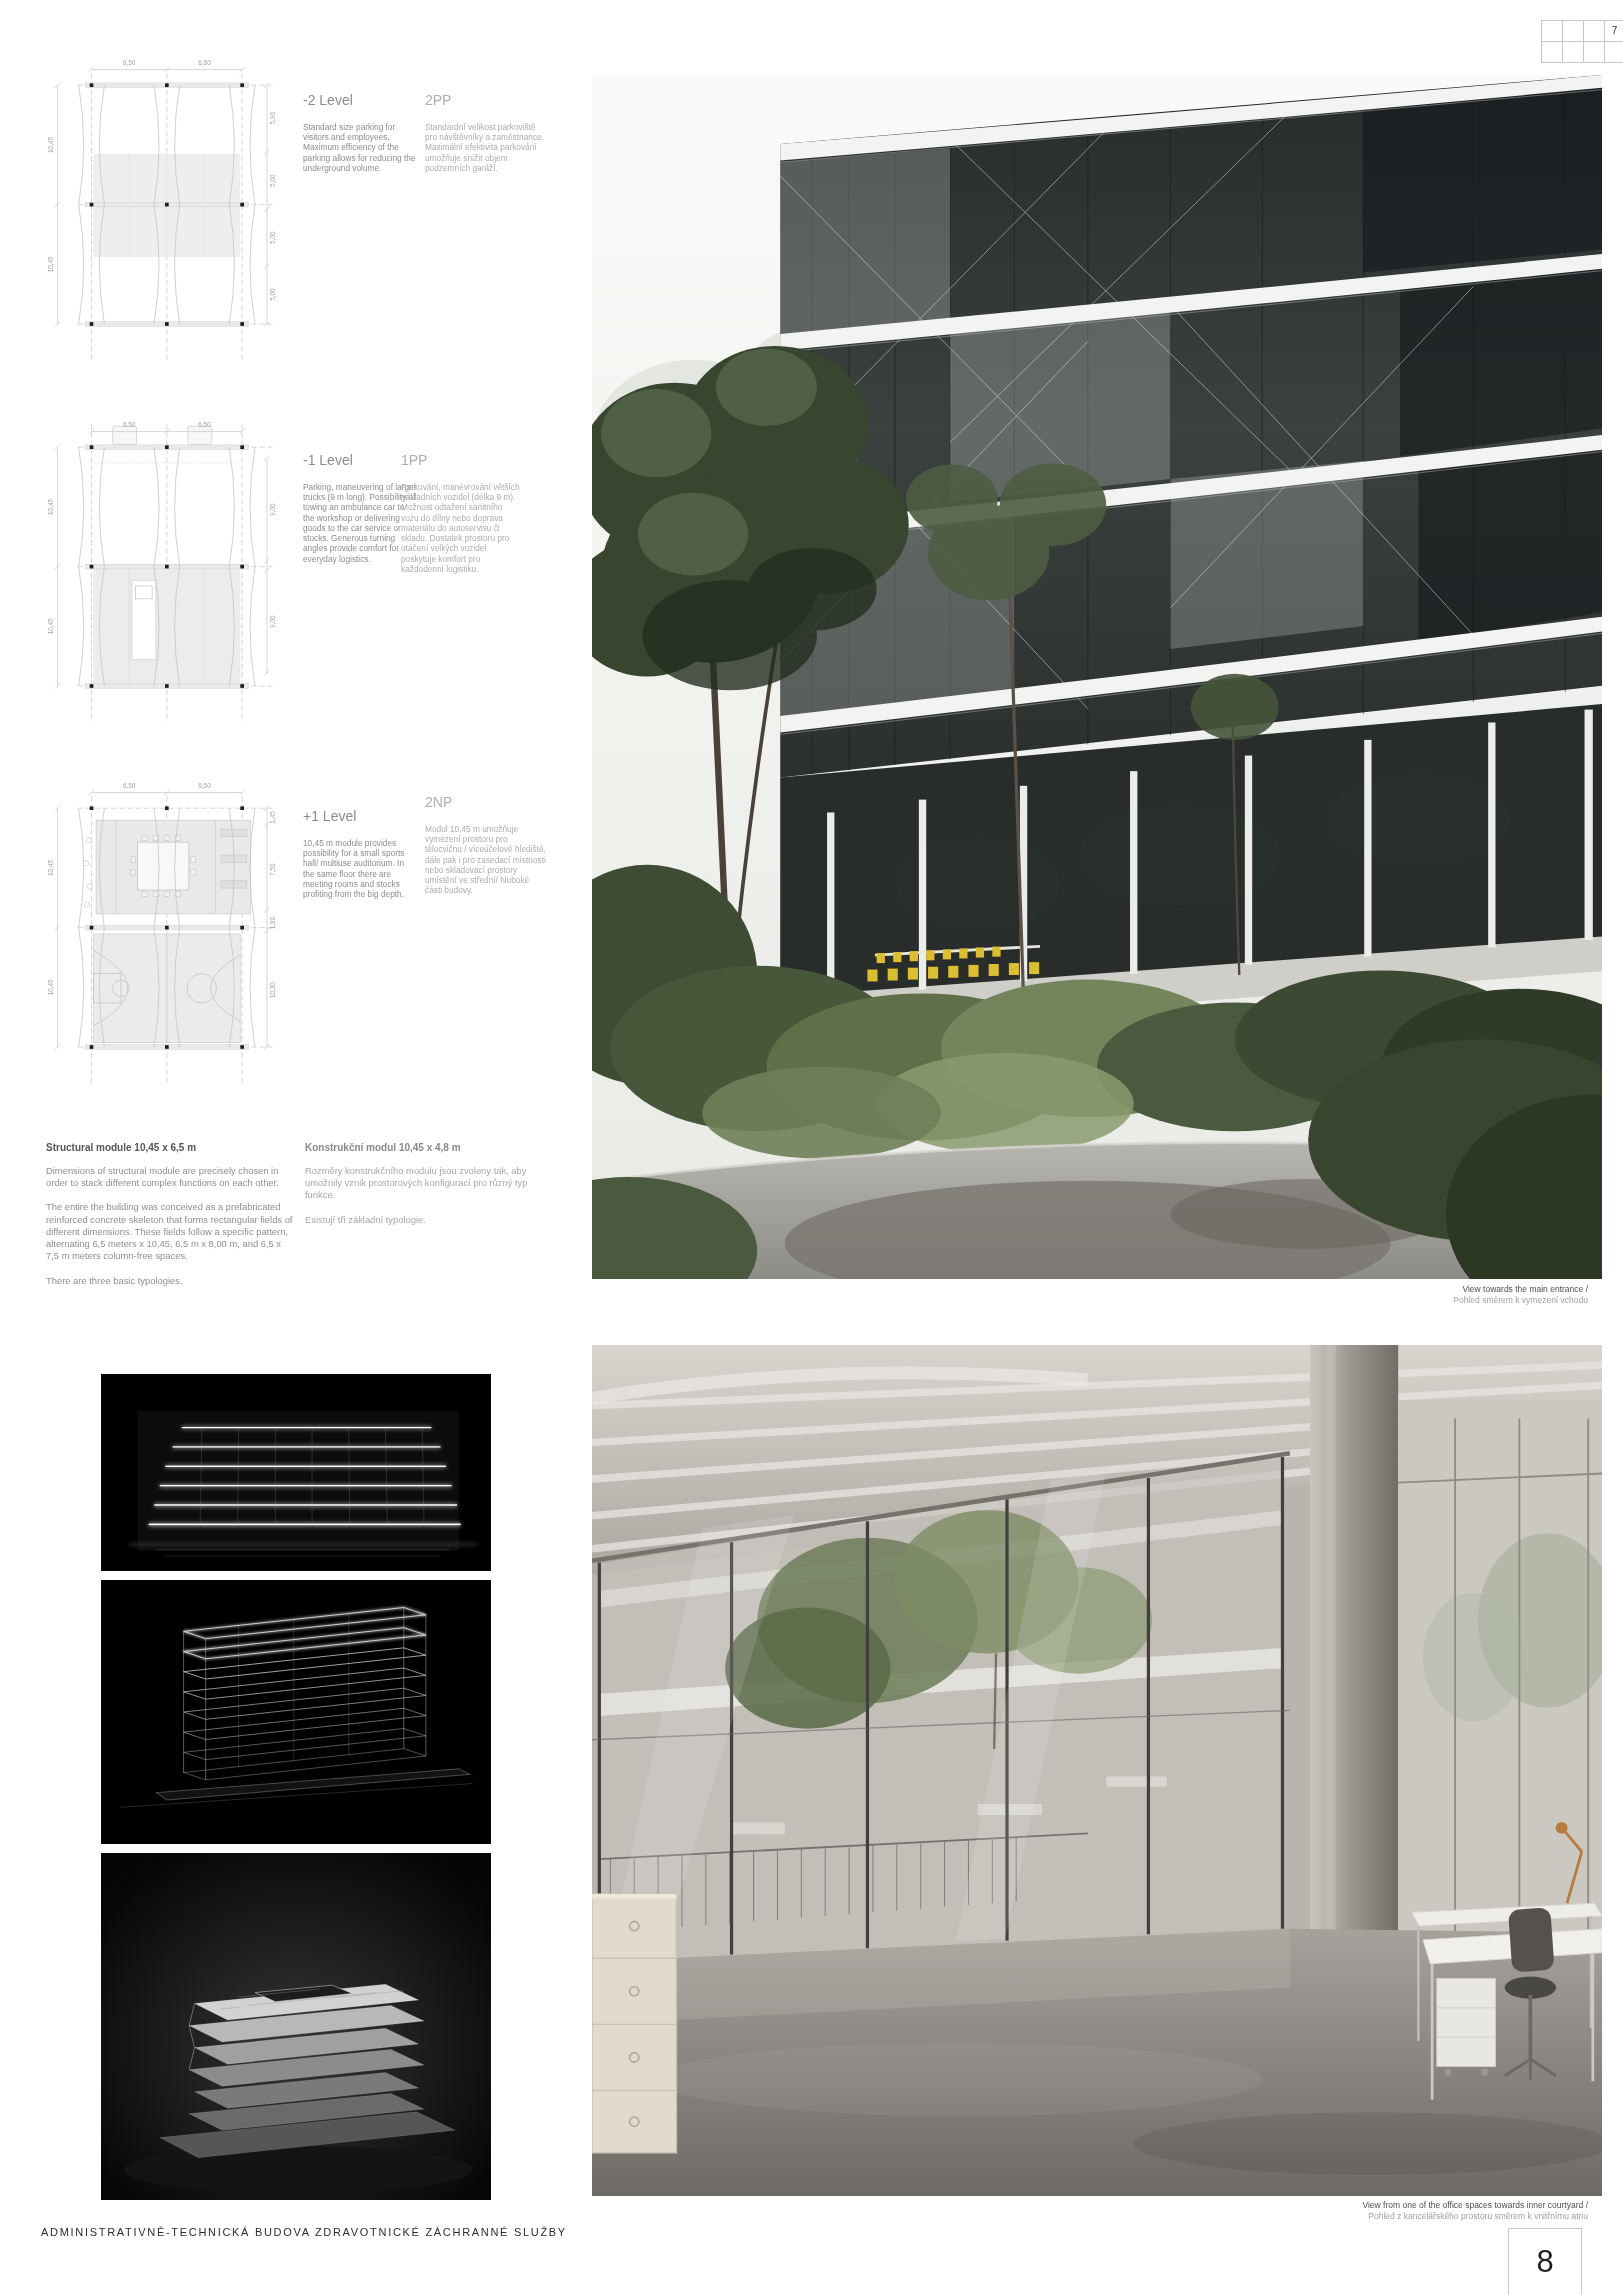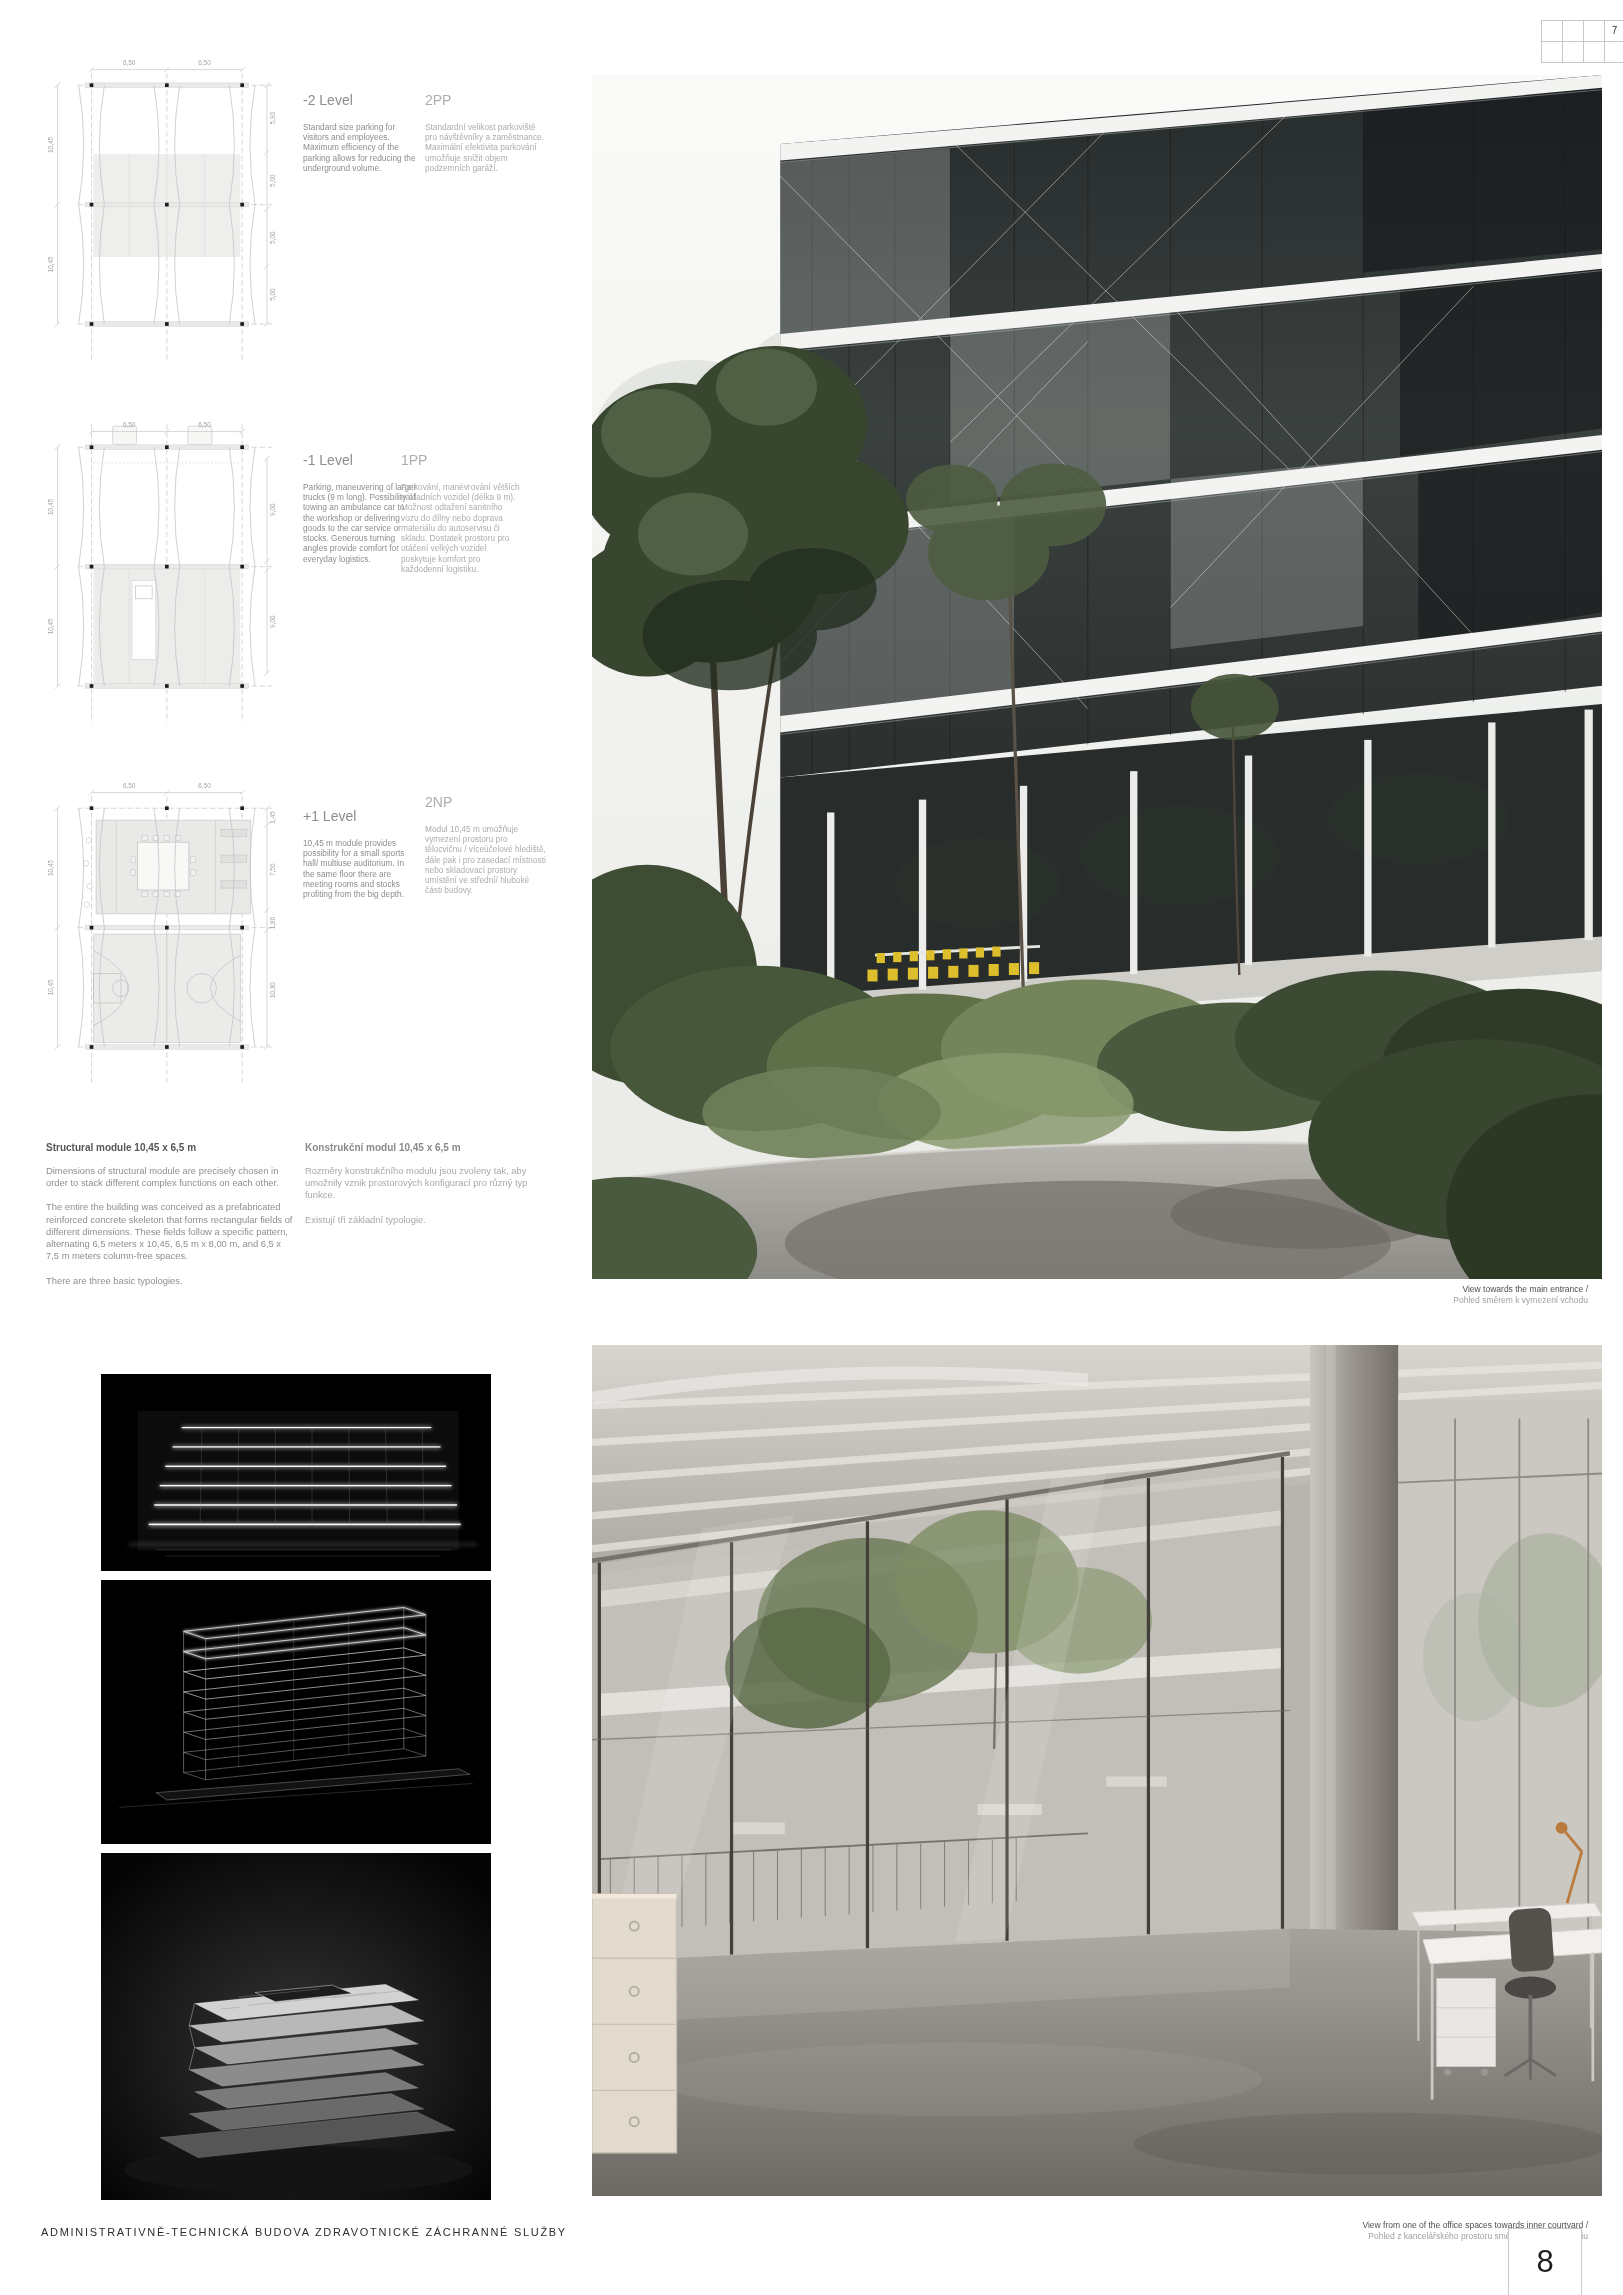--- a/index.html
+++ b/index.html
@@ -39,21 +39,21 @@
   .render{position:absolute;overflow:hidden;background:#000;}
   .render svg{width:100%;height:100%;display:block;}
   #ext{left:592px;top:75px;width:1010px;height:1204px;background:#eceae7;}
   #int{left:592px;top:1345px;width:1010px;height:851px;background:#b5b1ab;}
   #nr1{left:101px;top:1374px;width:390px;height:197px;}
   #nr2{left:101px;top:1580px;width:390px;height:264px;}
   #nr3{left:101px;top:1853px;width:390px;height:347px;}
 
   
   .cap{position:absolute;right:36px;text-align:right;font-size:8.5px;line-height:1.28;}
-  #cap-ext{top:1284px;} #cap-int{top:2200px;margin-top:20px;}
+  #cap-ext{top:1284px;} #cap-int{top:2200px;}
   .cap .en{color:#4f4f4f;} .cap .czl{color:#a0a0a0;}
 
   
   .board-title{position:absolute;left:41px;top:2226px;font-size:11px;
     letter-spacing:1.7px;color:#2d2d2d;white-space:nowrap;}
   .page-box{position:absolute;left:1508px;top:2228px;width:72px;height:66px;
     border:0.9px solid #c9c9c9;display:flex;align-items:center;justify-content:center;
     font-size:31px;color:#1e1e1e;background:#fff;}
 </style>
 </head>
@@ -360,21 +360,21 @@
     <p class="lvl-p">Modul 10,45 m umožňuje vymezení prostoru pro tělocvičnu / víceúčelové hlediště, dále pak i pro zasedací místnosti nebo skladovací prostory umístění ve střední/ hluboké části budovy.</p>
   </div>
 
   <div class="struct-col" style="left:46px;">
     <p class="struct-h">Structural module 10,45 x 6,5 m</p>
     <p class="struct-p">Dimensions of structural module are precisely chosen in order to stack different complex functions on each other.</p>
     <p class="struct-p">The entire the building was conceived as a prefabricated reinforced concrete skeleton that forms rectangular fields of different dimensions. These fields follow a specific pattern, alternating 6,5 meters x 10,45, 6,5 m x 8,00 m, and 6,5 x 7,5 m meters column-free spaces.</p>
     <p class="struct-p">There are three basic typologies.</p>
   </div>
   <div class="struct-col cz" style="left:305px;">
-    <p class="struct-h">Konstrukční modul 10,45 x 6,5 m</p>
+    <p class="struct-h">Konstrukční modul 10,45 x 4,8 m</p>
     <p class="struct-p">Rozměry konstrukčního modulu jsou zvoleny tak, aby umožnily vznik prostorových konfigurací pro různý typ funkce.</p>
     <p class="struct-p">Existují tři základní typologie.</p>
   </div>
 
   <div class="render" id="ext">
     <svg viewBox="0 0 1100 1311" preserveAspectRatio="none">
       <defs>
         <linearGradient id="sky" x1="0" y1="0" x2="0" y2="1">
           <stop offset="0" stop-color="#fafaf8"></stop>
             <stop offset="1" stop-color="#e9e9e6"></stop>

